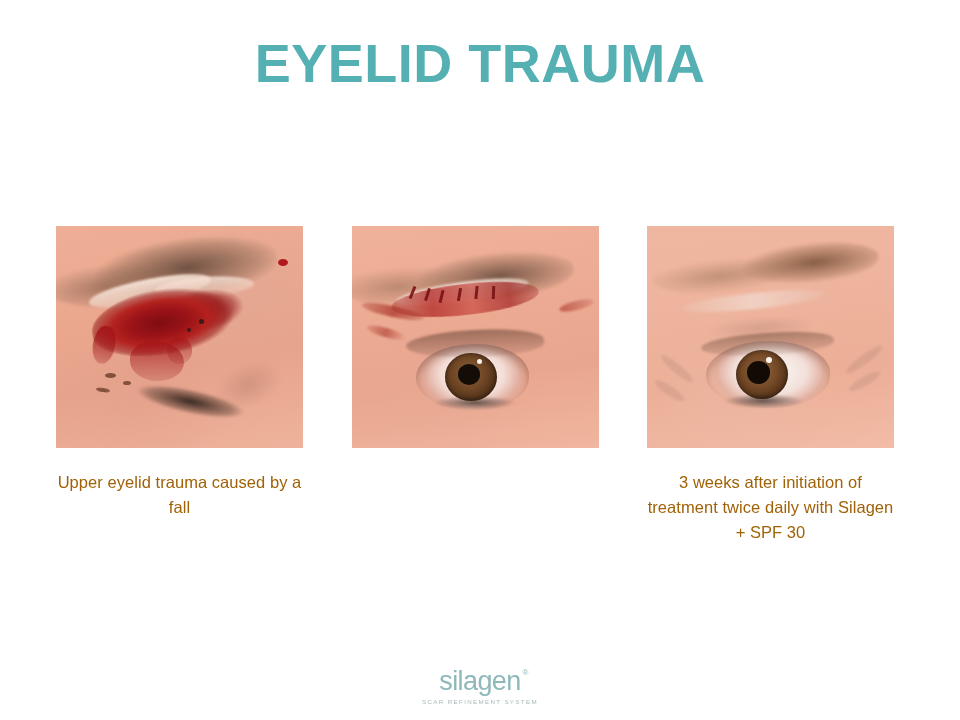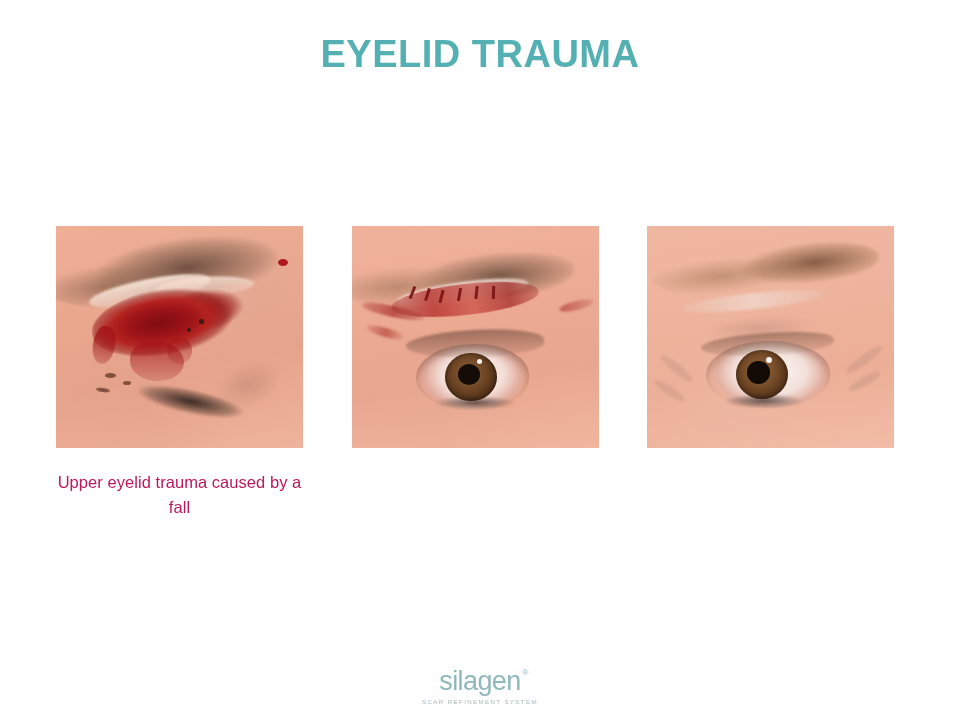--- a/index.html
+++ b/index.html
@@ -22,21 +22,21 @@
 
   
   .header {
     position: absolute;
     top: 34px;
     left: 0;
     width: 960px;
     text-align: center;
   }
   .title {
-    font-size: 38px;
+    font-size: 54px;
     font-weight: bold;
     letter-spacing: 0.5px;
     color: #54b0b3;
     line-height: 1.08;
   }
   .subtitle {
     font-size: 37px;
     font-weight: 300;
     letter-spacing: 0.4px;
     color: #1b7d94;
@@ -359,21 +359,21 @@
   .p3 .w2 { left: 2%;  top: 72%; width: 14%; height: 4%; transform: rotate(34deg); }
   .p3 .w3 { right: 3%; top: 58%; width: 18%; height: 4%; transform: rotate(-36deg); }
   .p3 .w4 { right: 5%; top: 68%; width: 14%; height: 4%; transform: rotate(-30deg); }
 
   
   .caption {
     margin-top: 22px;
     font-size: 16.5px;
     font-weight: 300;
     line-height: 1.52;
-    color: #be185d;
+    color: #a16207;
     text-align: center;
     letter-spacing: .05px;
   }
 
   
   .logo {
     position: absolute;
     left: 0;
     top: 668px;
     width: 960px;
@@ -467,20 +467,21 @@
         <div class="upperlash"></div>
         <div class="iris"></div>
         <div class="pupil"></div>
         <div class="glint"></div>
         <div class="lowerlash"></div>
         <div class="wrinkle w1"></div>
         <div class="wrinkle w2"></div>
         <div class="wrinkle w3"></div>
         <div class="wrinkle w4"></div>
       </div>
+      <div class="caption">3 weeks after initiation of treatment twice daily with Silagen + SPF 30</div>
     </div>
 
   </div>
 
   <div class="logo">
     <span class="logo-word">
       <span>silagen</span>
       <span class="logo-reg">®</span>
     </span>
     <div class="logo-tag">SCAR REFINEMENT SYSTEM</div>

